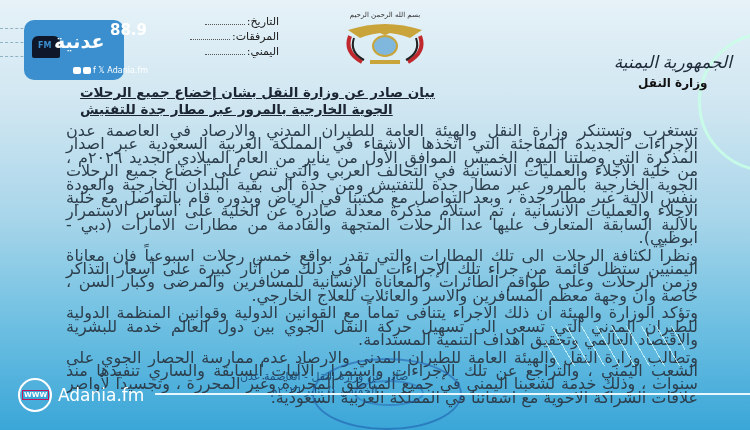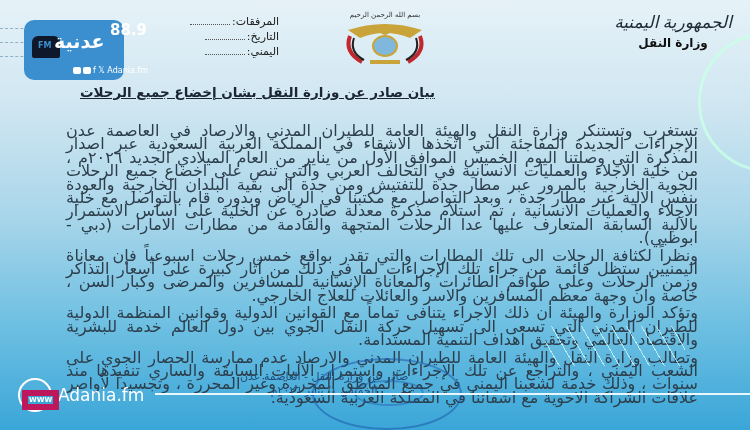--- a/index.html
+++ b/index.html
@@ -12,39 +12,39 @@
   .dots{position:absolute;left:0;top:28px;width:110px;height:1px;border-top:1px dashed #8fb2c4;}
   .dots.d2{top:42px}.dots.d3{top:56px}
   .logo{position:absolute;left:24px;top:20px;width:100px;height:60px;background:#3b8fce;border-radius:10px;}
   .logo-freq{position:absolute;left:78px;top:1px;color:#fff;font-weight:bold;font-size:15px;margin-left:8px;}
   .logo-word{position:absolute;left:30px;top:10px;color:#fff;font-weight:bold;font-size:19px;direction:rtl;}
   .logo-badge{position:absolute;left:8px;top:16px;width:28px;height:22px;background:#0f172a;border-radius:6px 6px 2px 2px;}
   .logo-badge span{position:absolute;left:6px;top:5px;font-size:8px;color:#3b8fce;font-weight:bold;}
   .logo-social{position:absolute;left:5px;top:46px;color:#fff;font-size:8px;white-space:nowrap;padding-left:44px;}
   .logo-social b{display:inline-block;width:8px;height:7px;background:#fff;border-radius:2px;margin-right:2px;vertical-align:middle;}
   .header-right{position:absolute;right:18px;top:12px;text-align:center;direction:rtl;color:#222;}
-  .republic{font-family:Liberation Serif, serif;font-style:italic;font-size:17px;color:#1f2a38;}
+  .republic{font-family:Liberation Sans, sans-serif;font-style:italic;font-size:17px;color:#1f2a38;margin-top:40px;}
   .ministry{font-weight:bold;font-size:12px;color:#111;margin-top:3px;}
   .emblem{position:absolute;left:340px;top:8px;width:90px;height:64px;}
   .meta{position:absolute;left:190px;top:14px;direction:rtl;font-size:11px;color:#222;line-height:15px;}
   .meta div span.dots2{display:inline-block;width:40px;border-bottom:1px dotted #555;margin-right:2px;}
   .title{position:absolute;left:80px;width:600px;top:84px;text-align:left;direction:rtl;
     font-weight:bold;font-size:13.5px;color:#1c2633;line-height:17px;text-decoration:underline;}
   .body{position:absolute;left:66px;width:632px;top:124px;direction:rtl;text-align:justify;
     font-size:16px;line-height:13.4px;color:#2d3e4c;}
   .body p{margin:0 0 4px 0;text-indent:0;}
   .signoff{position:absolute;left:240px;top:370px;direction:rtl;text-align:center;font-size:11px;color:#1f4e7a;line-height:14px;}
   .stamp{position:absolute;left:312px;top:358px;width:150px;height:72px;border-radius:50%;border:2px solid rgba(30,90,170,0.55);box-sizing:border-box;}
   .stamp:after{content:"";position:absolute;left:40px;top:20px;width:66px;height:22px;border-radius:50%;border:2px solid rgba(30,90,170,0.45);}
   .hatch{position:absolute;left:545px;top:326px;width:140px;height:40px;
     background:repeating-linear-gradient(60deg,transparent 0 12px,rgba(220,255,255,0.7) 12px 13px);}
   .footer-line{position:absolute;left:155px;right:0;top:393px;height:2px;background:#e9f7ff;}
   .footer-brand{position:absolute;left:18px;top:378px;color:#fff;font-size:17px;display:flex;align-items:center;gap:6px;}
   .globe{width:34px;height:34px;border:2px solid #fff;border-radius:50%;box-sizing:border-box;position:relative;}
-  .globe span{position:absolute;left:2px;top:10px;font-size:7px;font-weight:bold;color:#fff;background:#3aa6d8;border:6px solid #be185d;padding:0 1px;}
+  .globe span{position:absolute;left:2px;top:10px;font-size:7px;font-weight:bold;color:#fff;background:#3aa6d8;border:1px solid #be185d;padding:0 1px;}
 </style>
 </head>
 <body>
 
 <div class="page">
   <div class="ring"></div>
   <div class="dots"></div>
   <div class="dots d2"></div>
   <div class="dots d3"></div>
 
@@ -53,22 +53,22 @@
         <span>FM</span>
       </div>
     <div class="logo-freq">88.9</div>
     <div class="logo-word">عدنية</div>
     <div class="logo-social">
       <b></b><b></b><span>f </span><span>𝕏 </span><span>Adania.fm</span>
     </div>
   </div>
 
   <div class="meta">
+    <div><span>التاريخ:</span><span class="dots2"></span></div>
     <div><span>المرفقات:</span><span class="dots2"></span></div>
-    <div><span>التاريخ:</span><span class="dots2"></span></div>
     <div><span>اليمني:</span><span class="dots2"></span></div>
   </div>
 
   <svg class="emblem" viewBox="0 0 90 64">
     <text x="45" y="9" font-size="7" text-anchor="middle" fill="#333">بسم الله الرحمن الرحيم</text>
     <path d="M8 22 Q45 10 82 22 L70 30 Q45 20 20 30 Z" fill="#c9a43a"></path>
     <path d="M10 28 Q4 44 22 54" stroke="#c0282d" stroke-width="4" fill="none"></path>
     <path d="M80 28 Q86 44 68 54" stroke="#c0282d" stroke-width="4" fill="none"></path>
     <path d="M14 30 Q9 44 24 52" stroke="#222" stroke-width="2" fill="none"></path>
     <path d="M76 30 Q81 44 66 52" stroke="#222" stroke-width="2" fill="none"></path>
@@ -77,20 +77,21 @@
     <rect x="30" y="52" width="30" height="4" fill="#c9a43a"></rect>
   </svg>
 
   <div class="header-right">
     <div class="republic">الجمهورية اليمنية</div>
     <div class="ministry">وزارة النقل</div>
   </div>
 
   <div class="title">
     <div>بيان صادر عن وزارة النقل بشان إخضاع جميع الرحلات</div>
+    <div>الجوية الخارجية بالمرور عبر مطار جدة للتفتيش</div>
   </div>
 
   <div class="body">
     <p>تستغرب وتستنكر وزارة النقل والهيئة العامة للطيران المدني والارصاد في العاصمة عدن الإجراءات الجديدة المفاجئة التي اتخذها الاشقاء في المملكة العربية السعودية عبر اصدار المذكرة التي وصلتنا اليوم الخميس الموافق الأول من يناير من العام الميلادي الجديد ٢٠٢٦م ، من خلية الاجلاء والعمليات الانسانية في التحالف العربي والتي تنص على اخضاع جميع الرحلات الجوية الخارجية بالمرور عبر مطار جدة للتفتيش ومن جدة الى بقية البلدان الخارجية والعودة بنفس الالية عبر مطار جدة ، وبعد التواصل مع مكتبنا في الرياض وبدوره قام بالتواصل مع خلية الاجلاء والعمليات الانسانية ، تم استلام مذكرة معدلة صادرة عن الخلية على أساس الاستمرار بالآلية السابقة المتعارف عليها عدا الرحلات المتجهة والقادمة من مطارات الامارات (دبي - ابوظبي).</p>
     <p>ونظراً لكثافة الرحلات الى تلك المطارات والتي تقدر بواقع خمس رحلات اسبوعياً فإن معاناة اليمنيين ستظل قائمة من جراء تلك الإجراءات لما في ذلك من آثار كبيرة على أسعار التذاكر وزمن الرحلات وعلى طواقم الطائرات والمعاناة الإنسانية للمسافرين والمرضى وكبار السن ، خاصة وان وجهة معظم المسافرين والاسر والعائلات للعلاج الخارجي.</p>
     <p>وتؤكد الوزارة والهيئة ان ذلك الاجراء يتنافى تماماً مع القوانين الدولية وقوانين المنظمة الدولية للطيران المدني التي تسعى الى تسهيل حركة النقل الجوي بين دول العالم خدمة للبشرية والاقتصاد العالمي وتحقيق اهداف التنمية المستدامة.</p>
     <p>وتطالب وزارة النقل والهيئة العامة للطيران المدني والارصاد عدم ممارسة الحصار الجوي على الشعب اليمني ، والتراجع عن تلك الإجراءات واستمرار الآليات السابقة والساري تنفيذها منذ سنوات ، وذلك خدمة لشعبنا اليمني في جميع المناطق المحررة وغير المحررة ، وتجسيداً لأواصر علاقات الشراكة الاخوية مع اشقائنا في المملكة العربية السعودية.</p>
   </div>
 
   <div class="hatch"></div>

